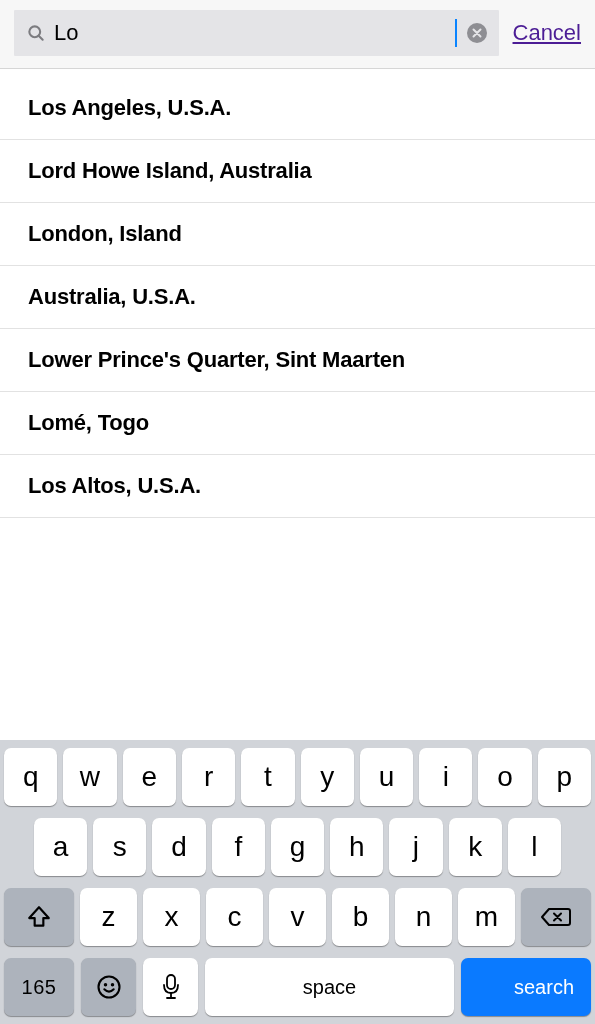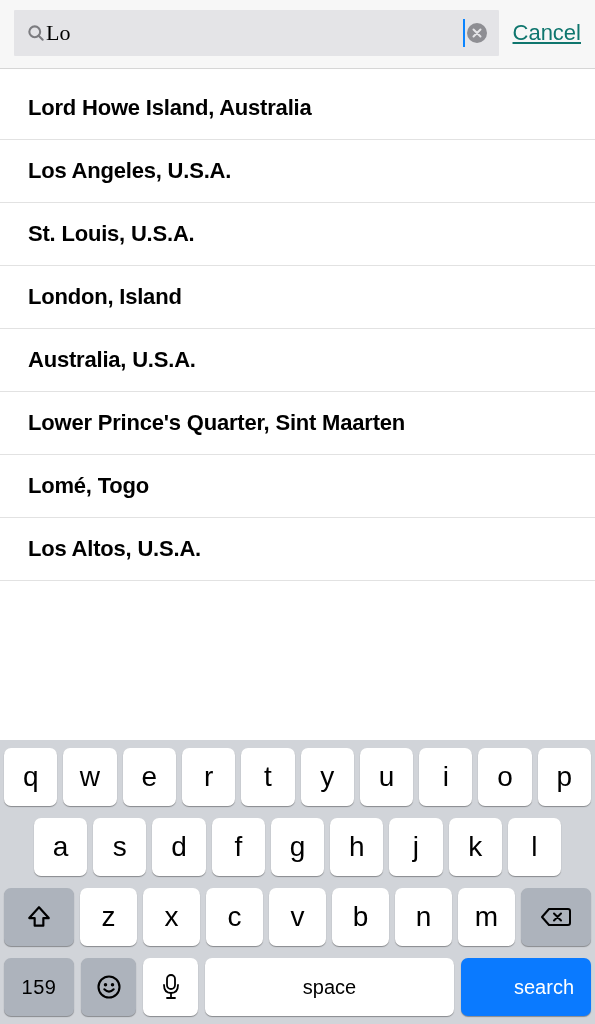--- a/index.html
+++ b/index.html
@@ -23,21 +23,21 @@
       border-bottom: 1px solid #d6d6d6;
     }
     .search-field {
       flex: 1;
       display: flex;
       align-items: center;
       background: #e4e4e7;
       border-radius: 1px;
       height: 46px;
       padding: 0 10px 0 12px;
-      font-family: Liberation Serif, serif;
+      gap: 8px;
     }
     .search-icon svg { display:block; }
     .search-input {
       flex: 1;
       border: none;
       background: transparent;
       font-size: 22px;
       outline: none;
       color: #000;
       position: relative;
@@ -56,21 +56,21 @@
       margin-left: 1px;
       animation: blink 1s step-start infinite;
       vertical-align: middle;
     }
     @keyframes blink { 50% { opacity: 0; } }
     .clear-btn {
       width: 24px; height: 24px;
       display:flex;align-items:center;justify-content:center;
     }
     .cancel-link {
-      color: #0f766e;
+      color: #4c1d95;
       font-size: 22px;
       text-decoration: underline;
     }
 
     
     .results {
       flex: 1;
       overflow: hidden;
       padding: 0 0 0 0;
       background: #fff;
@@ -150,23 +150,22 @@
       <svg width="22" height="22" viewBox="0 0 22 22">
           <circle cx="11" cy="11" r="10" fill="#8e8e93"></circle>
           <path d="M7.5 7.5 L14.5 14.5 M14.5 7.5 L7.5 14.5" stroke="#e4e4e7" stroke-width="2" stroke-linecap="round"></path>
         </svg>
     </span>
   </div>
   <span class="cancel-link">Cancel</span>
 </div>
 
 <div class="results" id="results">
+    <div class="result-row">Los Angeles, U.S.A.</div>
     <div class="result-row">Lord Howe Island, Australia</div>
-    <div class="result-row">Los Angeles, U.S.A.</div>
-    <div class="result-row">St. Louis, U.S.A.</div>
     <div class="result-row">London, Island</div>
     <div class="result-row">Australia, U.S.A.</div>
     <div class="result-row">Lower Prince's Quarter, Sint Maarten</div>
     <div class="result-row">Lomé, Togo</div>
     <div class="result-row">Los Altos, U.S.A.</div>
   </div>
 
 <div class="keyboard">
   <div class="kb-row row1" id="kb-row1">
       <div class="key">q</div>
@@ -199,21 +198,21 @@
     </div>
     <div id="kb-row3-letters" style="display:contents;"><div class="key">z</div><div class="key">x</div><div class="key">c</div><div class="key">v</div><div class="key">b</div><div class="key">n</div><div class="key">m</div></div>
     <div class="key special backspace">
       <svg width="32" height="24" viewBox="0 0 32 24" fill="none" stroke="#000" stroke-width="2" stroke-linejoin="round">
           <path d="M9 4 L28 4 Q30 4 30 6 L30 18 Q30 20 28 20 L9 20 L2 12 Z"></path>
           <path d="M14 8.5 L21 15.5 M21 8.5 L14 15.5" stroke-linecap="round"></path>
         </svg>
     </div>
   </div>
   <div class="kb-row row4">
-    <div class="key k123">159</div>
+    <div class="key k123">165</div>
     <div class="key special emoji">
       <svg width="28" height="28" viewBox="0 0 24 24" fill="none" stroke="#000" stroke-width="1.8">
           <circle cx="12" cy="12" r="9"></circle>
           <circle cx="9" cy="10" r="0.6" fill="#000"></circle>
           <circle cx="15" cy="10" r="0.6" fill="#000"></circle>
           <path d="M8 14 Q12 18 16 14" stroke-linecap="round"></path>
         </svg>
     </div>
     <div class="key mic">
       <svg width="18" height="28" viewBox="0 0 18 28" fill="none" stroke="#000" stroke-width="1.8" stroke-linecap="round">

